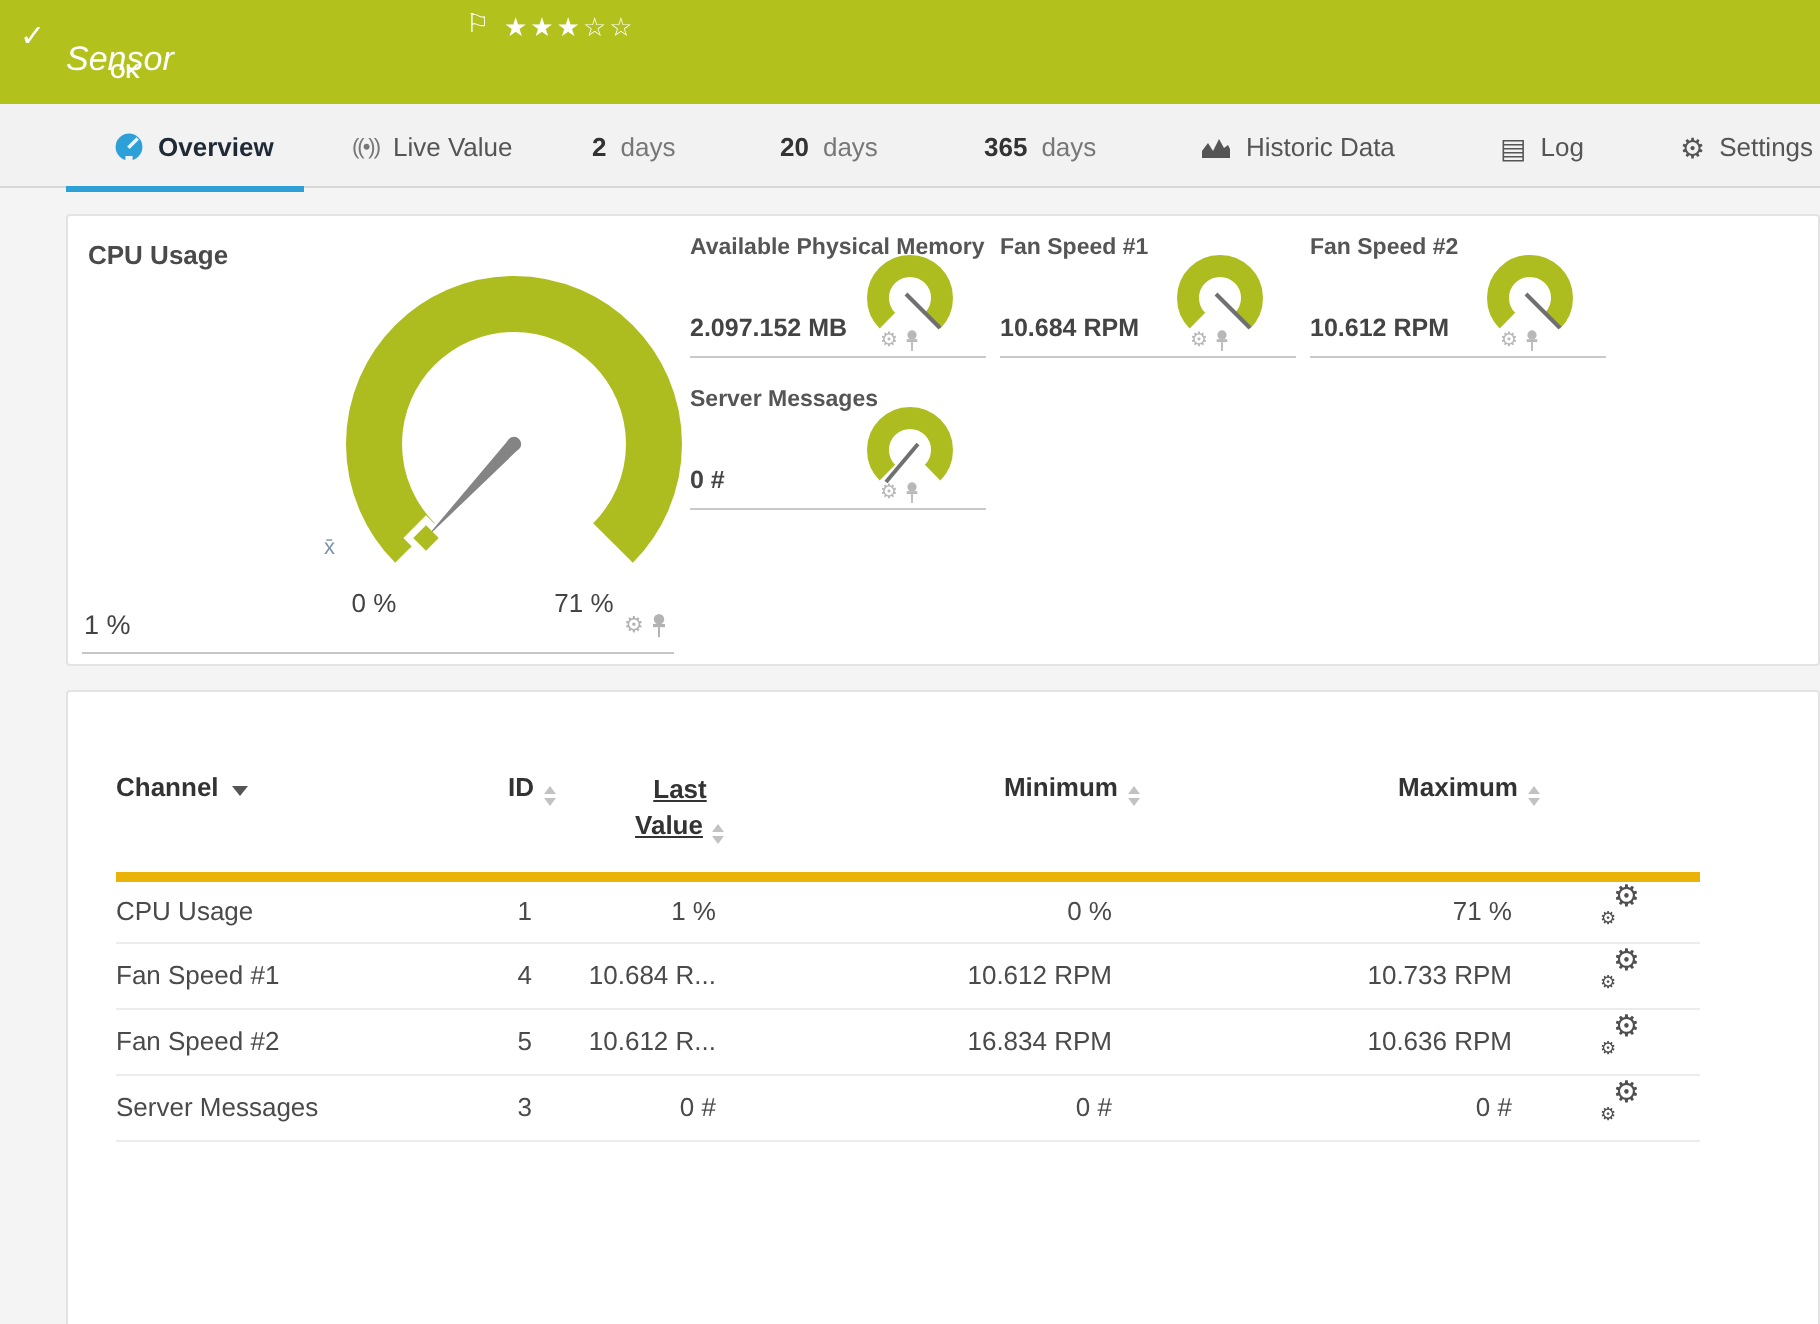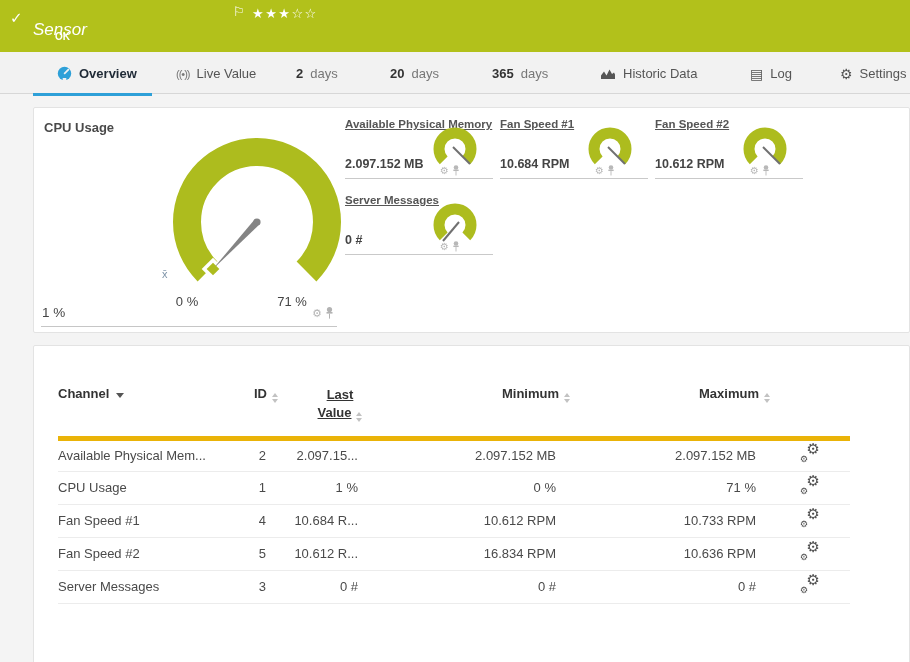--- a/index.html
+++ b/index.html
@@ -38,21 +38,21 @@
   .cpu-min   { position:absolute; left:133px; top:186px; width:40px; text-align:center; font-size:13px; color:#444; }
   .cpu-max   { position:absolute; left:233px; top:186px; width:50px; text-align:center; font-size:13px; color:#444; }
   .cpu-val   { position:absolute; left:8px;  top:197px; font-size:13.5px; color:#444; }
   .cpu-icons { position:absolute; left:278px; top:199px; display:flex; align-items:center; gap:3px; color:#b3b3b3; }
   .cpu-rule  { position:absolute; left:7px; top:218px; width:296px; border-top:1px solid #c6c6c6; }
   .gear-sm { font-size:11px; line-height:1; cursor:pointer; }
   .pin-sm { cursor:pointer; }
 
   
   .mini { position:absolute; width:150px; height:64px; }
-  .mini-title { position:absolute; left:0; top:2px; font-size:11.5px; font-weight:700; color:#555; white-space:nowrap;text-decoration:underline; }
+  .mini-title { position:absolute; left:0; top:2px; font-size:11.5px; font-weight:700; color:#555; white-space:nowrap; }
   .mini-svg   { position:absolute; left:84px; top:9px; }
   .mini-val   { position:absolute; left:0; top:41px; font-size:12.5px; font-weight:700; color:#444; }
   .mini-icons { position:absolute; left:95px; top:49px; display:flex; align-items:center; gap:3px; color:#b8b8b8; }
   .mini-rule  { position:absolute; left:0; width:148px; top:62px; border-top:1px solid #c9c9c9; }
   #mini-0 { left:311px; top:8px; }
   #mini-1 { left:466px; top:8px; }
   #mini-2 { left:621px; top:8px; }
   #mini-3 { left:311px; top:84px; }
 
   
@@ -267,28 +267,20 @@
             <span>Maximum</span><span class="sort">
                 <i class="up"></i>
                 <i class="dn"></i>
               </span>
           </th>
           <th></th>
         </tr>
       </thead>
       <tbody>
         <tr class="chrow">
-          <td class="ch">Available Physical Mem...</td>
-          <td class="id">2</td>
-          <td class="lv">2.097.15...</td>
-          <td>2.097.152 MB</td>
-          <td>2.097.152 MB</td>
-          <td class="act"><span class="gears"><span class="g-big">⚙</span><span class="g-small">⚙</span></span></td>
-        </tr>
-        <tr class="chrow">
           <td class="ch">CPU Usage</td>
           <td class="id">1</td>
           <td class="lv">1 %</td>
           <td>0 %</td>
           <td>71 %</td>
           <td class="act"><span class="gears"><span class="g-big">⚙</span><span class="g-small">⚙</span></span></td>
         </tr>
         <tr class="chrow">
           <td class="ch">Fan Speed #1</td>
           <td class="id">4</td>

